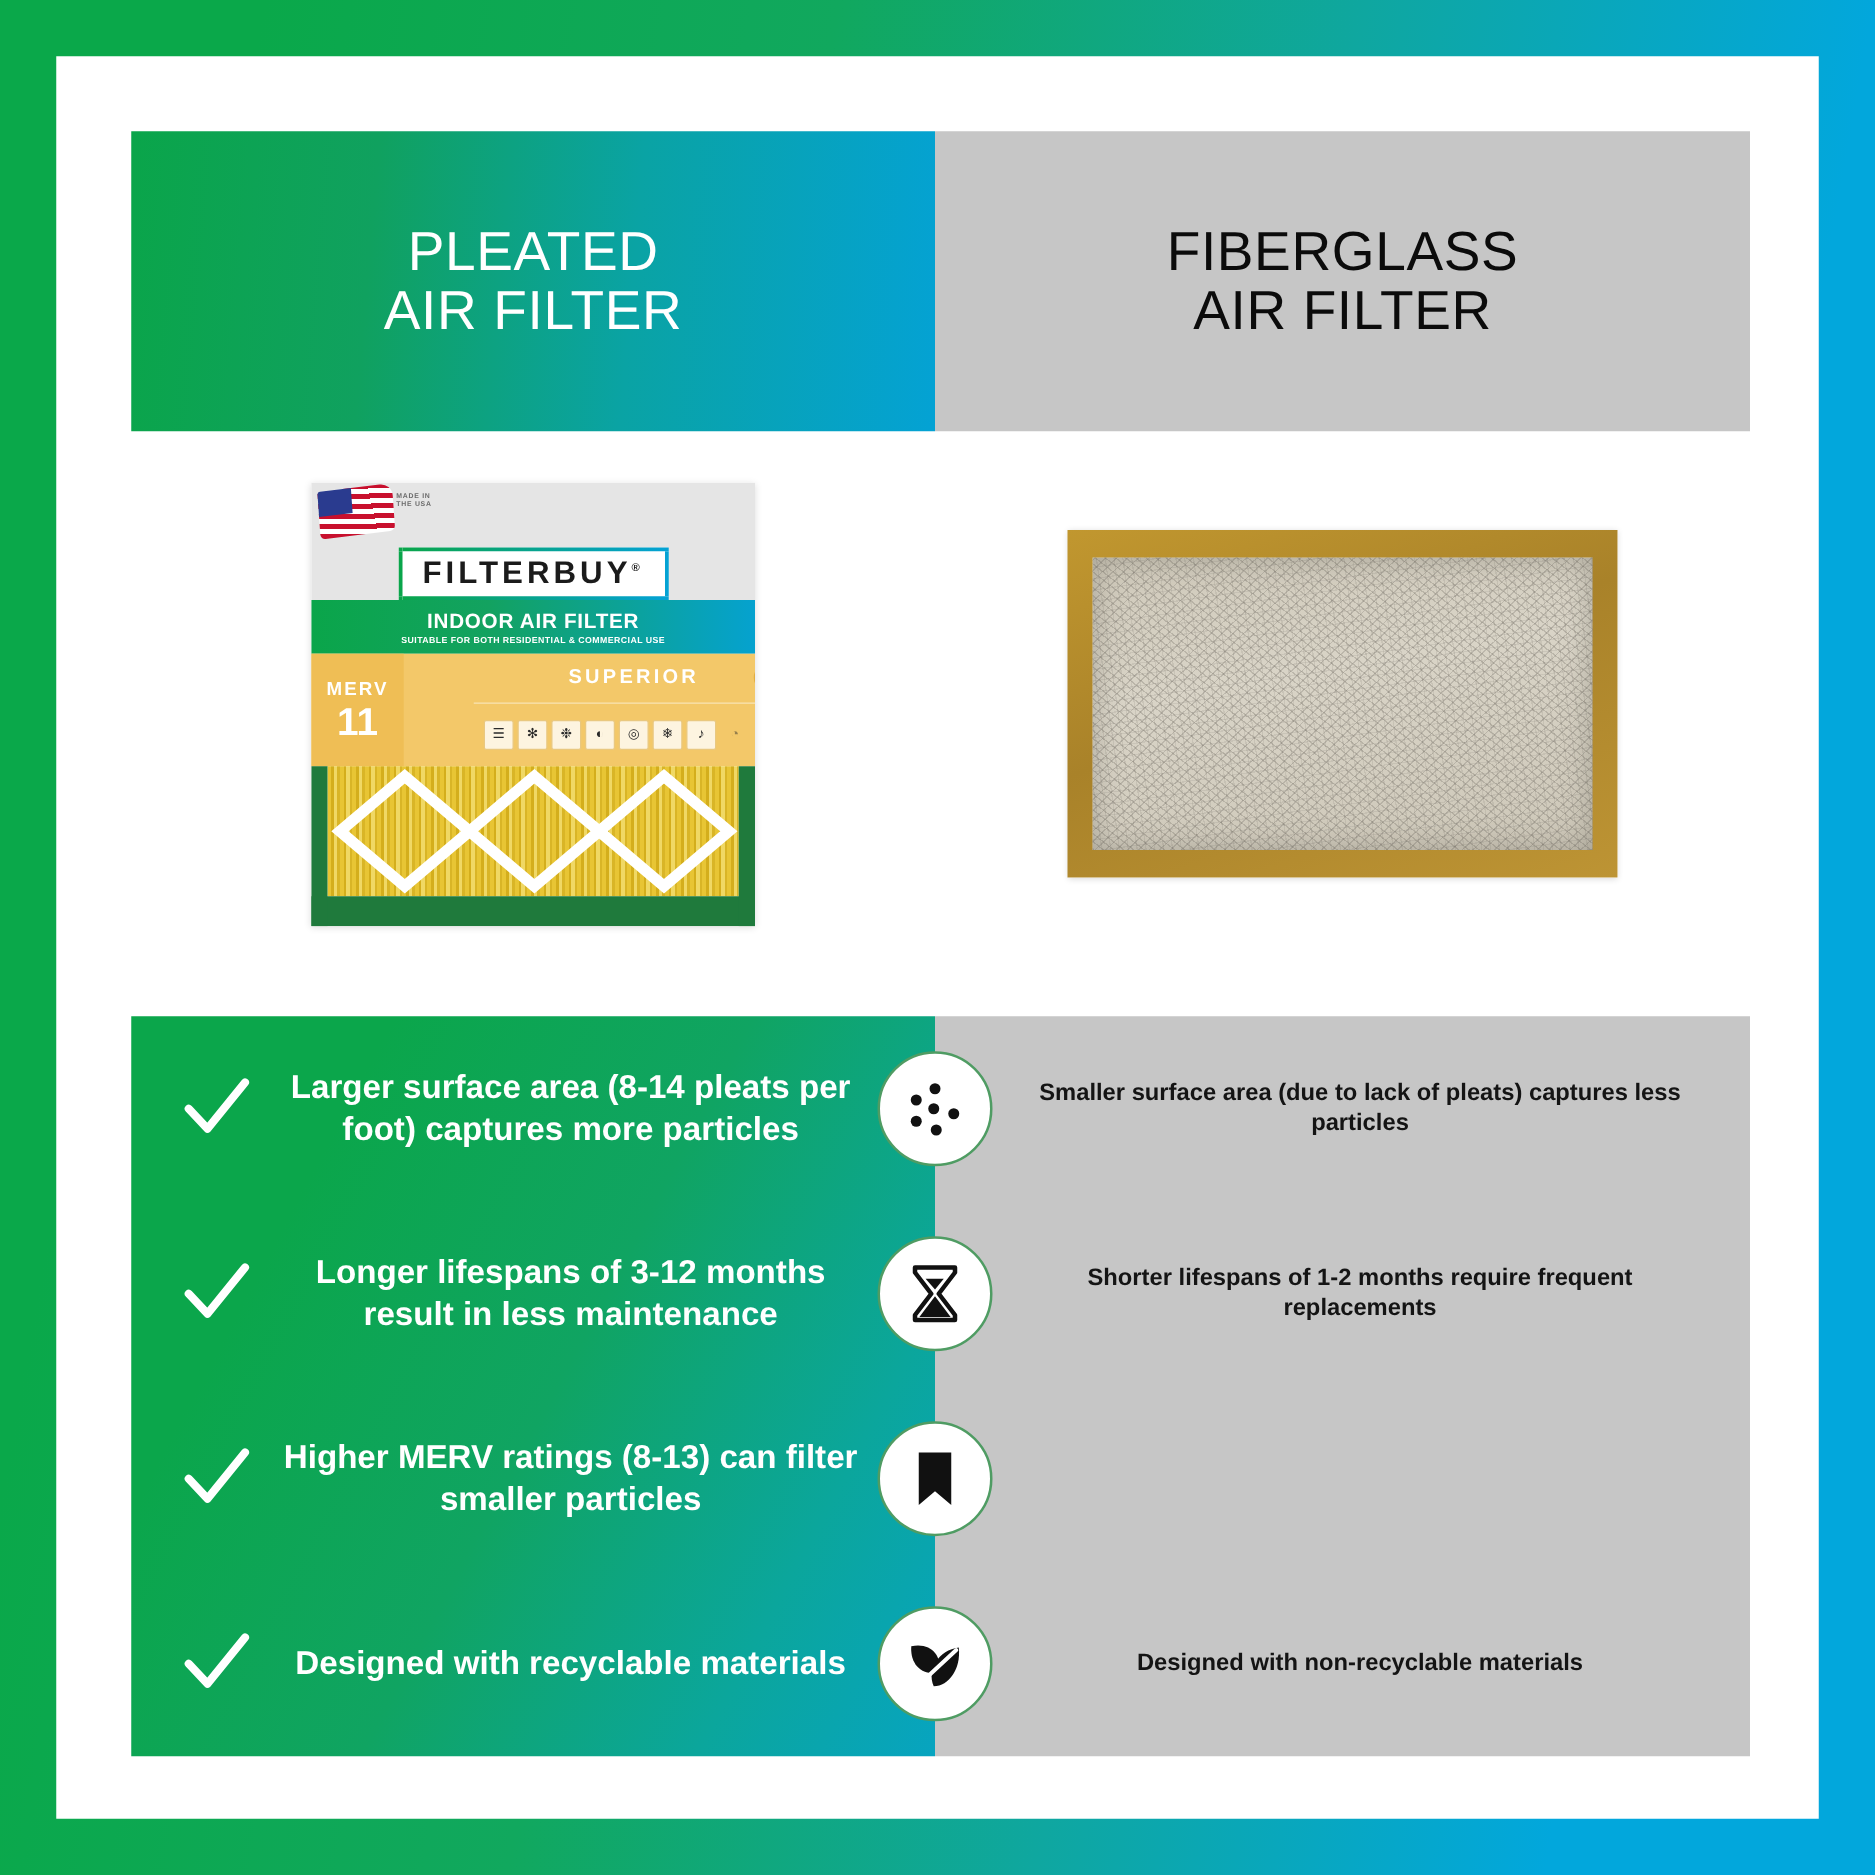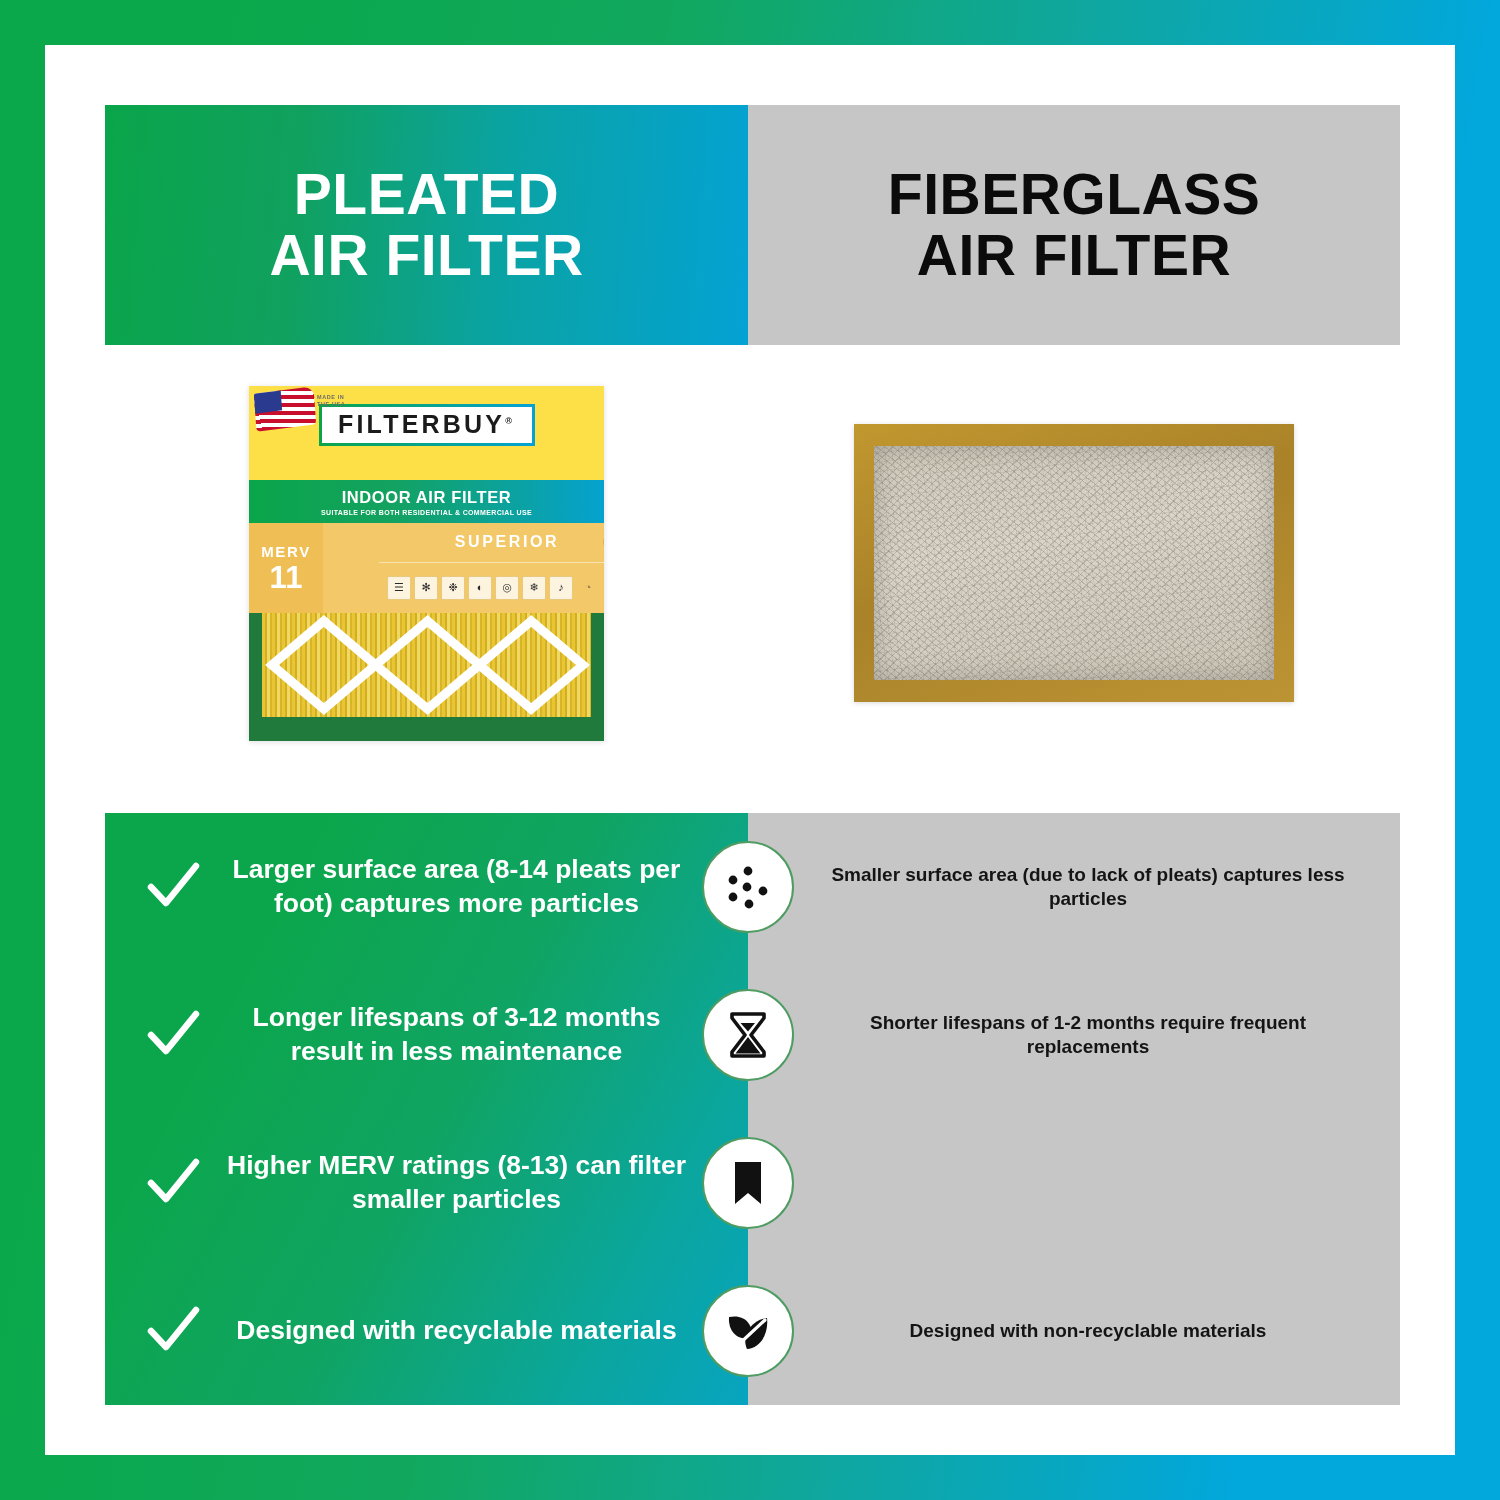--- a/index.html
+++ b/index.html
@@ -47,22 +47,22 @@
   .header-right {
     flex: 1 1 auto;
     background: #c6c6c6;
     display: flex;
     align-items: center;
     justify-content: center;
     text-align: center;
   }
 
   .header-title {
-    font-size: 57px;
-    font-weight: 700;
+    font-size: 44px;
+    font-weight: 400;
     line-height: 1.07;
     letter-spacing: 0.5px;
     text-transform: uppercase;
   }
   .header-title.light { color: #ffffff; }
   .header-title.dark  { color: #0b0b0b; }
 
   
   .product-row {
     display: flex;
@@ -83,23 +83,23 @@
     position: relative;
     width: 355px;
     height: 355px;
     background: #ffffff;
     box-shadow: 0 1px 6px rgba(0,0,0,0.14);
     overflow: hidden;
   }
   .pkg-top {
     position: relative;
     height: 94px;
-    background: #fde047;
-    display: flex;
-    align-items: flex-start;
+    background: #e5e5e5;
+    display: flex;
+    align-items: flex-end;
     justify-content: center;
   }
   .flag {
     position: absolute;
     left: 6px; top: 4px;
     width: 60px; height: 38px;
     background:
       repeating-linear-gradient(6deg, #c8102e 0 4px, #ffffff 4px 8px);
     border-radius: 2px 10px 4px 4px;
     transform: rotate(-4deg) skewY(-3deg);

